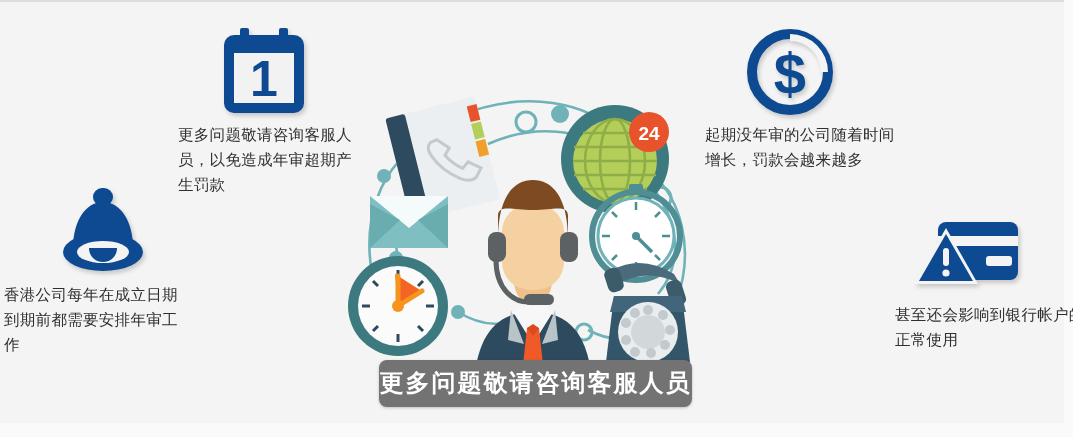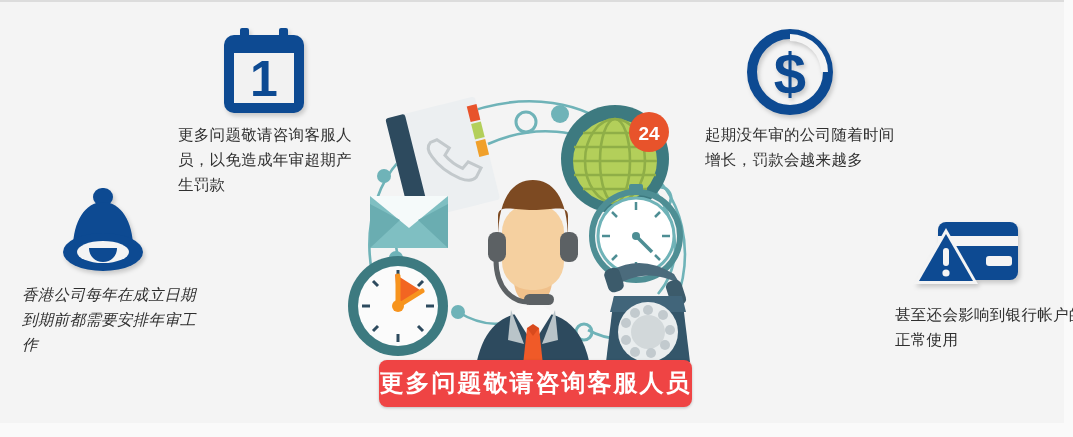--- a/index.html
+++ b/index.html
@@ -48,21 +48,21 @@
   
   .callout {
     position: absolute;
     color: #2f2f2f;
     font-size: 15.5px;
     line-height: 25px;
     letter-spacing: 0.3px;
     white-space: pre-line;
   }
   #callout-top-left   { left: 178px; top: 122px; width: 175px; }
-  #callout-bottom-left{ left: 22px;  top: 282px; width: 180px; font-style: italic; }
+  #callout-bottom-left{ left: 4px;  top: 282px; width: 180px; }
   #callout-top-right  { left: 705px; top: 122px; width: 190px; }
   #callout-bottom-right{left: 895px; top: 302px; width: 190px; }
 
   
   .flat-icon {
     position: absolute;
     filter: drop-shadow(2px 3px 2px rgba(0,0,0,0.18));
   }
   #icon-calendar { left: 218px; top: 25px; }
   #icon-bell     { left: 55px;  top: 186px; }
@@ -78,21 +78,21 @@
     height: 350px;
   }
 
   
   #cta-button {
     position: absolute;
     left: 379px;
     top: 360px;
     width: 313px;
     height: 47px;
-    background: #ef4444;
+    background: #737373;
     border-radius: 8px;
     border: none;
     color: #ffffff;
     font-family: "Liberation Serif", "DejaVu Serif", serif;
     font-size: 24px;
     font-weight: bold;
     letter-spacing: 2px;
     line-height: 47px;
     text-align: center;
     padding: 0;

